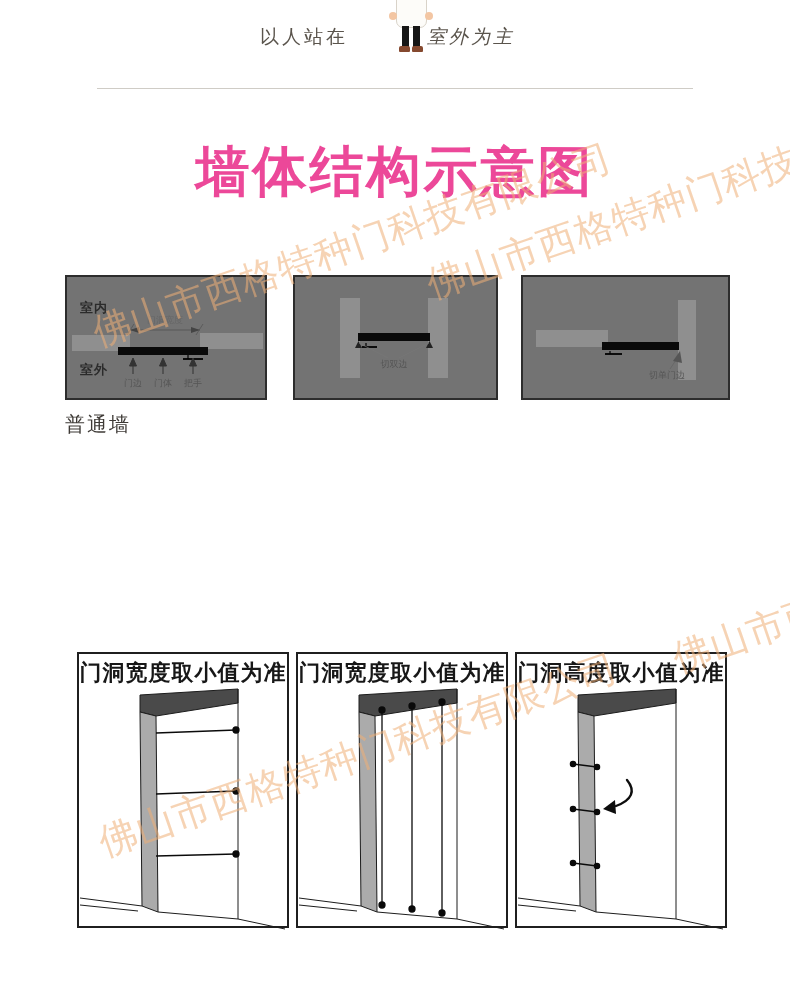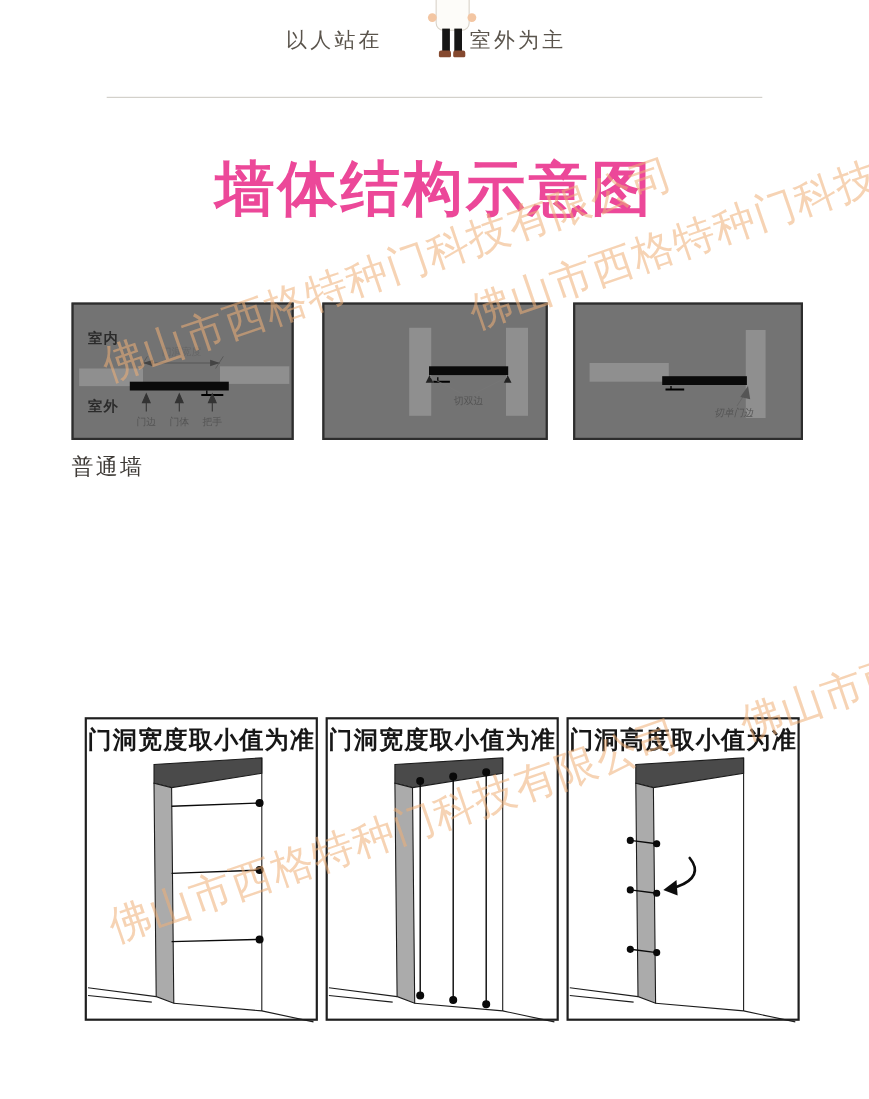--- a/index.html
+++ b/index.html
@@ -2,43 +2,43 @@
 <html><head>
 <meta charset="utf-8">
 <style>
   html,body{margin:0;padding:0;background:#ffffff;}
   #page{position:relative;width:790px;height:972px;background:#fff;overflow:hidden;
         font-family:"Liberation Sans",sans-serif;}
 
   
   .hdr-txt{position:absolute;top:24px;font-size:19px;letter-spacing:3px;color:#5a544c;}
   #hdr-left{right:442px;}
-  #hdr-right{left:427px;}
+  #hdr-right{left:427px;font-style:italic;}
   .person{position:absolute;left:392px;top:0;width:38px;height:56px;}
   .torso{position:absolute;left:4px;top:-6px;width:29px;height:32px;background:#fdfcf9;
          border:1px solid #d9d3c9;border-radius:0 0 7px 7px;}
   .hand{position:absolute;top:12px;width:8px;height:8px;border-radius:50%;background:#f3c6a3;}
   .hand.l{left:-3px;} .hand.r{right:-3px;}
   .leg{position:absolute;top:26px;width:7px;height:21px;background:#161616;}
   .leg.l{left:10px;} .leg.r{left:21px;}
   .shoe{position:absolute;top:46px;width:11px;height:6px;background:#85492f;border-radius:2px 2px 1px 1px;}
   .shoe.l{left:7px;} .shoe.r{left:20px;}
 
   .divider{position:absolute;top:88px;left:97px;right:97px;height:1px;background:#cfccc6;}
 
   .big-title{position:absolute;left:0;width:790px;text-align:center;
              font-size:54px;font-weight:700;letter-spacing:3px;color:#ec4899;}
   #title1{top:136px;}
   #title2{top:540px;}
 
   
   .dbox{position:absolute;top:275px;height:125px;border:2px solid #2d2d2d;background:#737373;box-sizing:border-box;}
   #dboxA{left:65px;width:202px;}
-  #dboxB{left:293px;width:205px;padding-left:32px;}
-  #dboxC{left:521px;width:209px;font-style:italic;}
+  #dboxB{left:293px;width:205px;}
+  #dboxC{left:521px;width:209px;}
   .dbox svg{display:block;}
   .cap{position:absolute;top:411px;font-size:20px;letter-spacing:2px;color:#3e3a36;}
   #capA{left:65px;width:202px;}
   #capB{left:293px;width:205px;}
   #capC{left:521px;width:209px;}
 
   
   .mbox{position:absolute;top:652px;width:212px;height:276px;border:2px solid #1f1f1f;
         background:#fff;box-sizing:border-box;}
   #mbox1{left:77px;} #mbox2{left:296px;} #mbox3{left:515px;}

